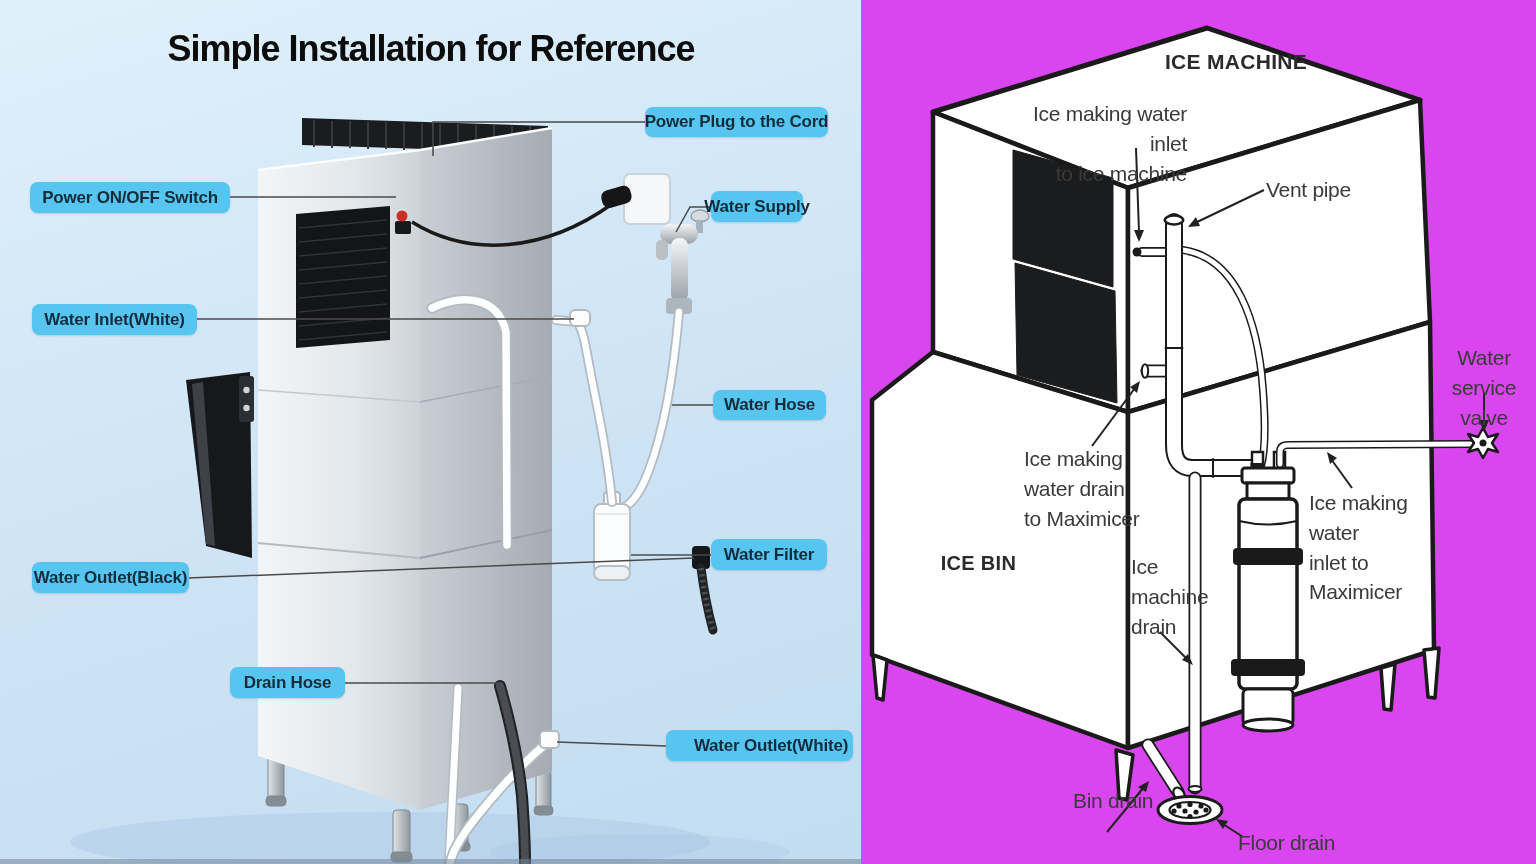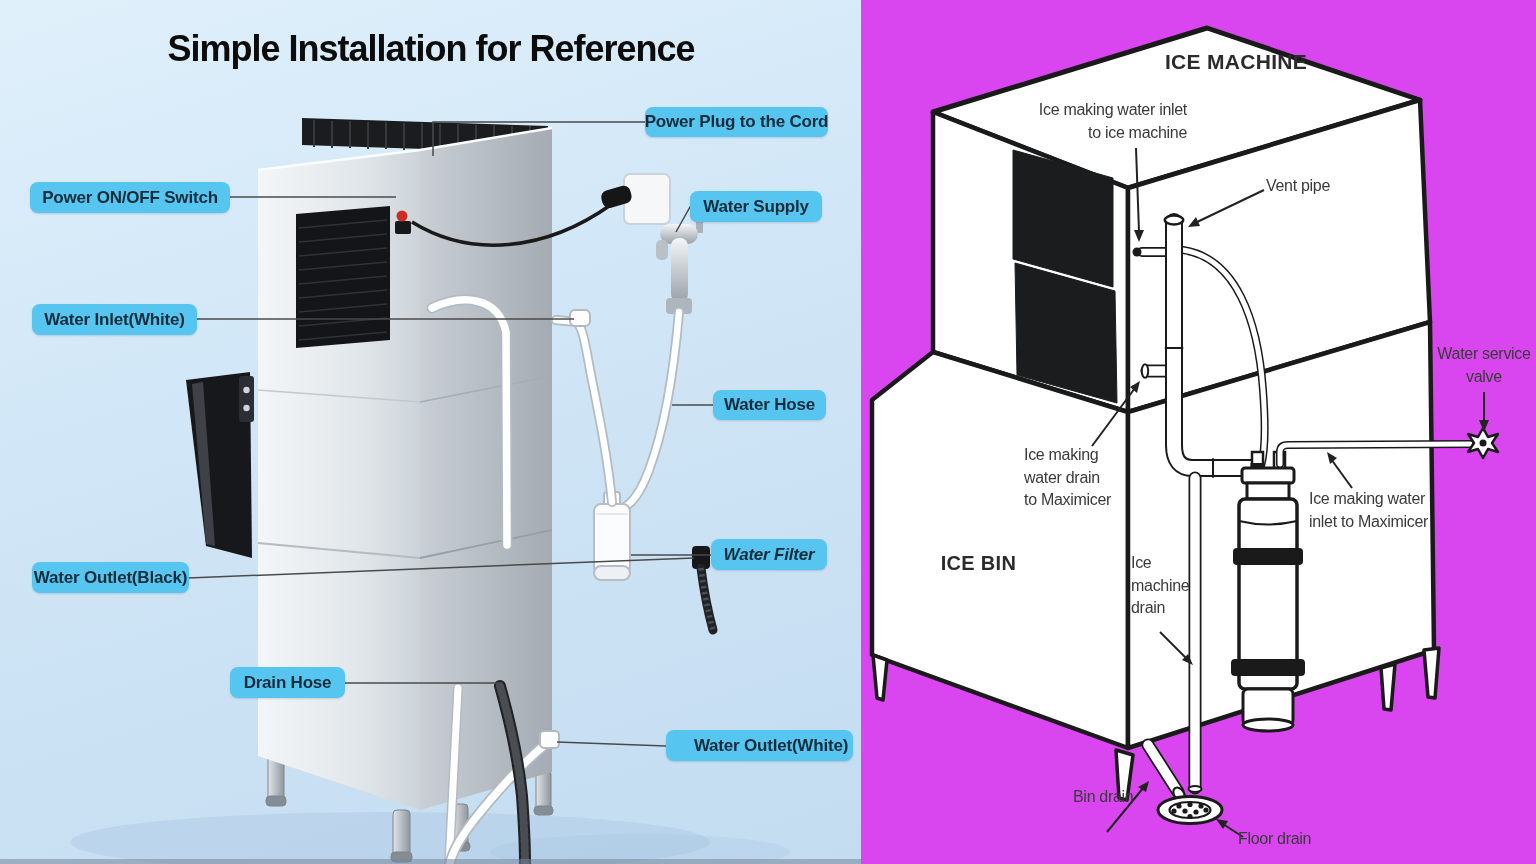--- a/index.html
+++ b/index.html
@@ -10,21 +10,21 @@
     background:linear-gradient(163deg,#e0f0fb 0%,#d2e7f7 38%,#c3dcf0 100%);}
   #left-panel .bottom-strip{position:absolute;left:0;bottom:0;width:100%;height:5px;
     background:#76869b;opacity:.55;}
   #page-title{position:absolute;left:150px;top:28px;width:562px;text-align:center;
     font-size:36px;font-weight:700;letter-spacing:-1px;color:#0c0c0d;}
   .chip{position:absolute;display:flex;align-items:center;justify-content:center;
     background:#56c6f1;color:#132c3b;font-size:17px;font-weight:700;letter-spacing:-0.2px;
     border-radius:8px;box-shadow:0 1px 2px rgba(10,60,100,.18);white-space:nowrap;}
   
   #right-panel{position:absolute;left:861px;top:0;width:675px;height:864px;background:#d946ef;}
-  .diag-text{position:absolute;color:#3a3a3a;font-size:16px;line-height:1.42;
+  .diag-text{position:absolute;color:#3a3a3a;font-size:21px;line-height:1.42;
     letter-spacing:-0.3px;white-space:pre-line;}
   .diag-title{position:absolute;color:#2b2b2b;font-weight:700;font-size:21px;
     letter-spacing:0.3px;text-align:center;white-space:nowrap;}
   svg{position:absolute;left:0;top:0;}
 </style>
 </head>
 <body>
 
 <div id="left-panel">
 
@@ -194,30 +194,30 @@
   </svg>
 
   <div id="page-title">Simple Installation for Reference</div>
 
   <div class="chip" style="left:30px;top:182px;width:200px;height:31px;">
       <span>Power ON/OFF Switch</span>
     </div>
   <div class="chip" style="left:645px;top:107px;width:183px;height:30px;">
       <span>Power Plug to the Cord</span>
     </div>
-  <div class="chip" style="left:690px;top:191px;width:132px;height:31px;">
+  <div class="chip" style="left:711px;top:191px;width:92px;height:31px;">
       <span>Water Supply</span>
     </div>
   <div class="chip" style="left:32px;top:304px;width:165px;height:31px;">
       <span>Water Inlet(White)</span>
     </div>
   <div class="chip" style="left:713px;top:390px;width:113px;height:30px;align-items:center;">
       <span>Water Hose</span>
     </div>
-  <div class="chip" style="left:711px;top:539px;width:116px;height:31px;font-style:italic;">
+  <div class="chip" style="left:711px;top:539px;width:116px;height:31px;">
       <span>Water Filter</span>
     </div>
   <div class="chip" style="left:32px;top:562px;width:157px;height:31px;">
       <span>Water Outlet(Black)</span>
     </div>
   <div class="chip" style="left:230px;top:667px;width:115px;height:31px;">
       <span>Drain Hose</span>
     </div>
   <div class="chip" style="left:666px;top:730px;width:164px;height:31px;padding-left:23px;">
       <span>Water Outlet(White)</span>

